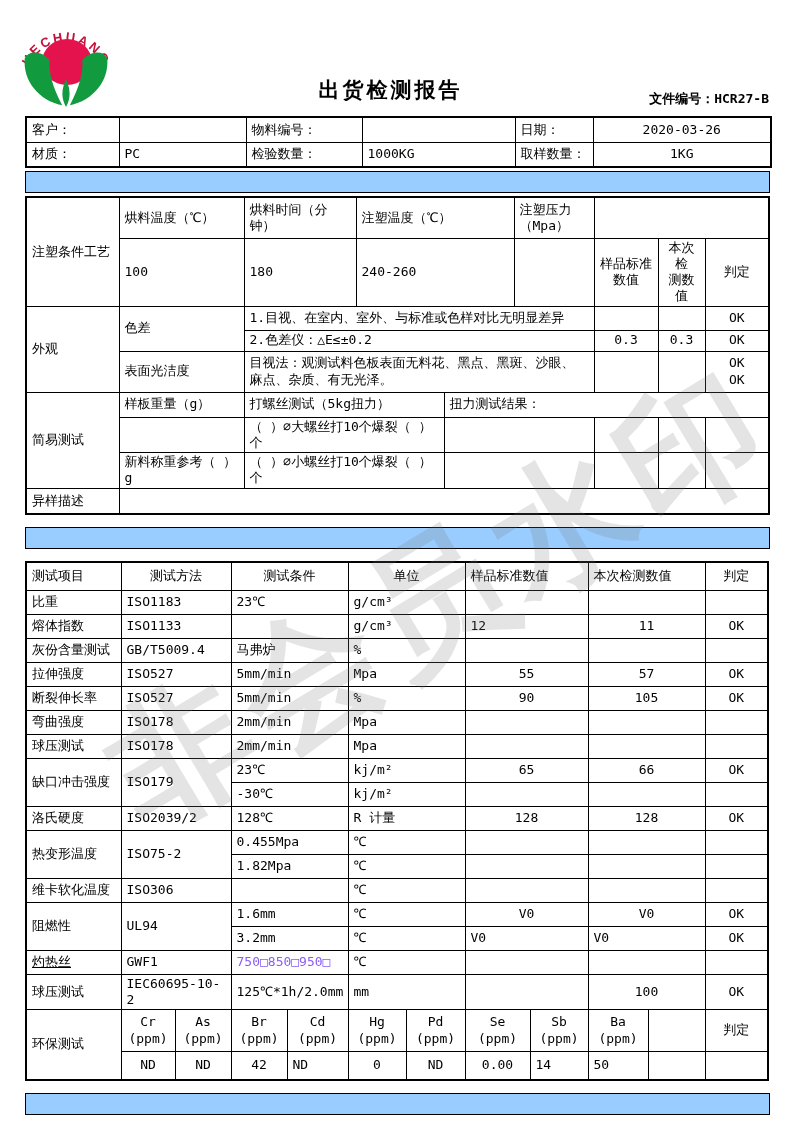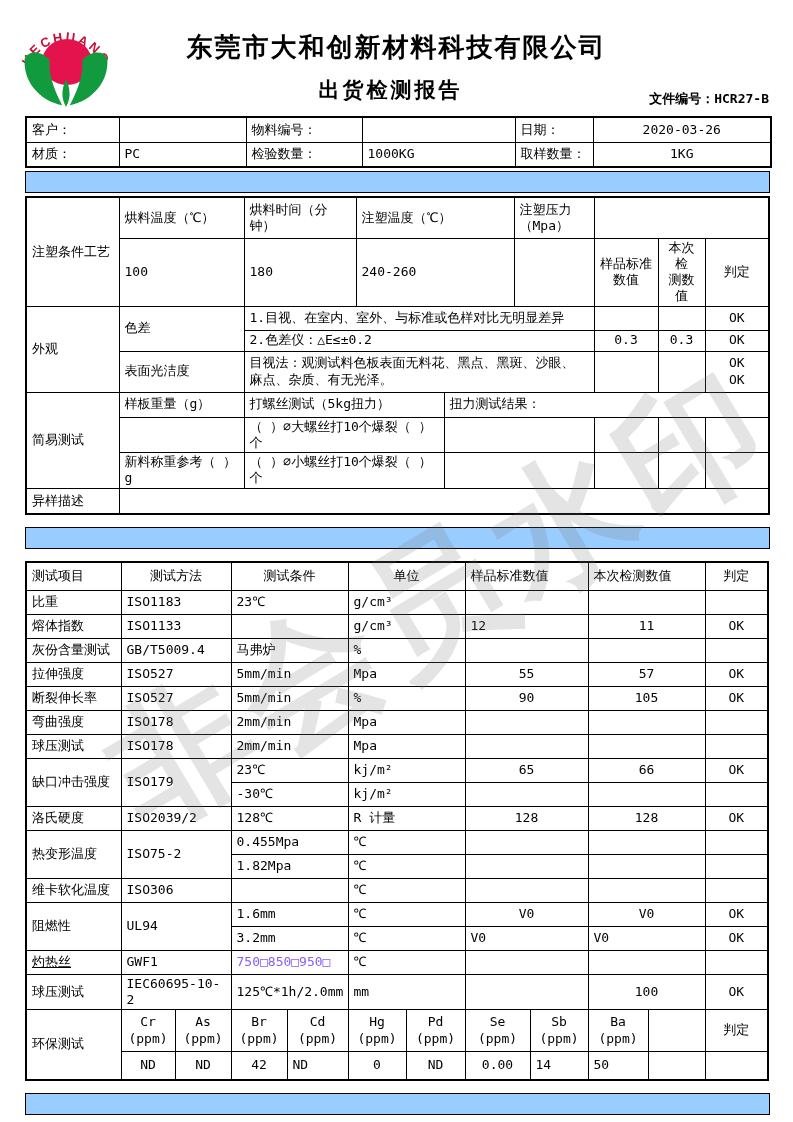--- a/index.html
+++ b/index.html
@@ -45,21 +45,20 @@
     <svg class="logo" viewBox="0 0 100 104">
       <path id="lg-arc" d="M11,59 A41 41 0 0 1 89,59" fill="none"></path>
       <text font-size="13.5" font-weight="bold" fill="#C4123C" letter-spacing="2.5" font-family="Liberation Sans, sans-serif">
         <textPath href="#lg-arc" startOffset="50%" text-anchor="middle">HECHUANG</textPath>
       </text>
       <ellipse cx="51" cy="52" rx="26" ry="24" fill="#E5134D"></ellipse>
       <path d="M7,48 C5,72 22,92 46,97 C36,78 32,64 33,50 C24,40 11,40 7,48 Z" fill="#129A3F"></path>
       <path d="M93,48 C95,72 78,92 54,97 C64,78 68,64 67,50 C76,40 89,40 93,48 Z" fill="#129A3F"></path>
       <path d="M50,70 C45,81 45,90 50,99 C55,90 55,81 50,70 Z" fill="#129A3F"></path>
     </svg>
-    <div class="company">东莞市大和创新材料科技有限公司</div>
     <div class="report-title">出货检测报告</div>
     <div class="docno"><span>文件编号：</span><span>HCR27-B</span></div>
   </div>
 
   <table class="tbl" style="width:745px">
     <colgroup>
       <col style="width:93px">
         <col style="width:127px">
         <col style="width:116px">
       <col style="width:153px">

